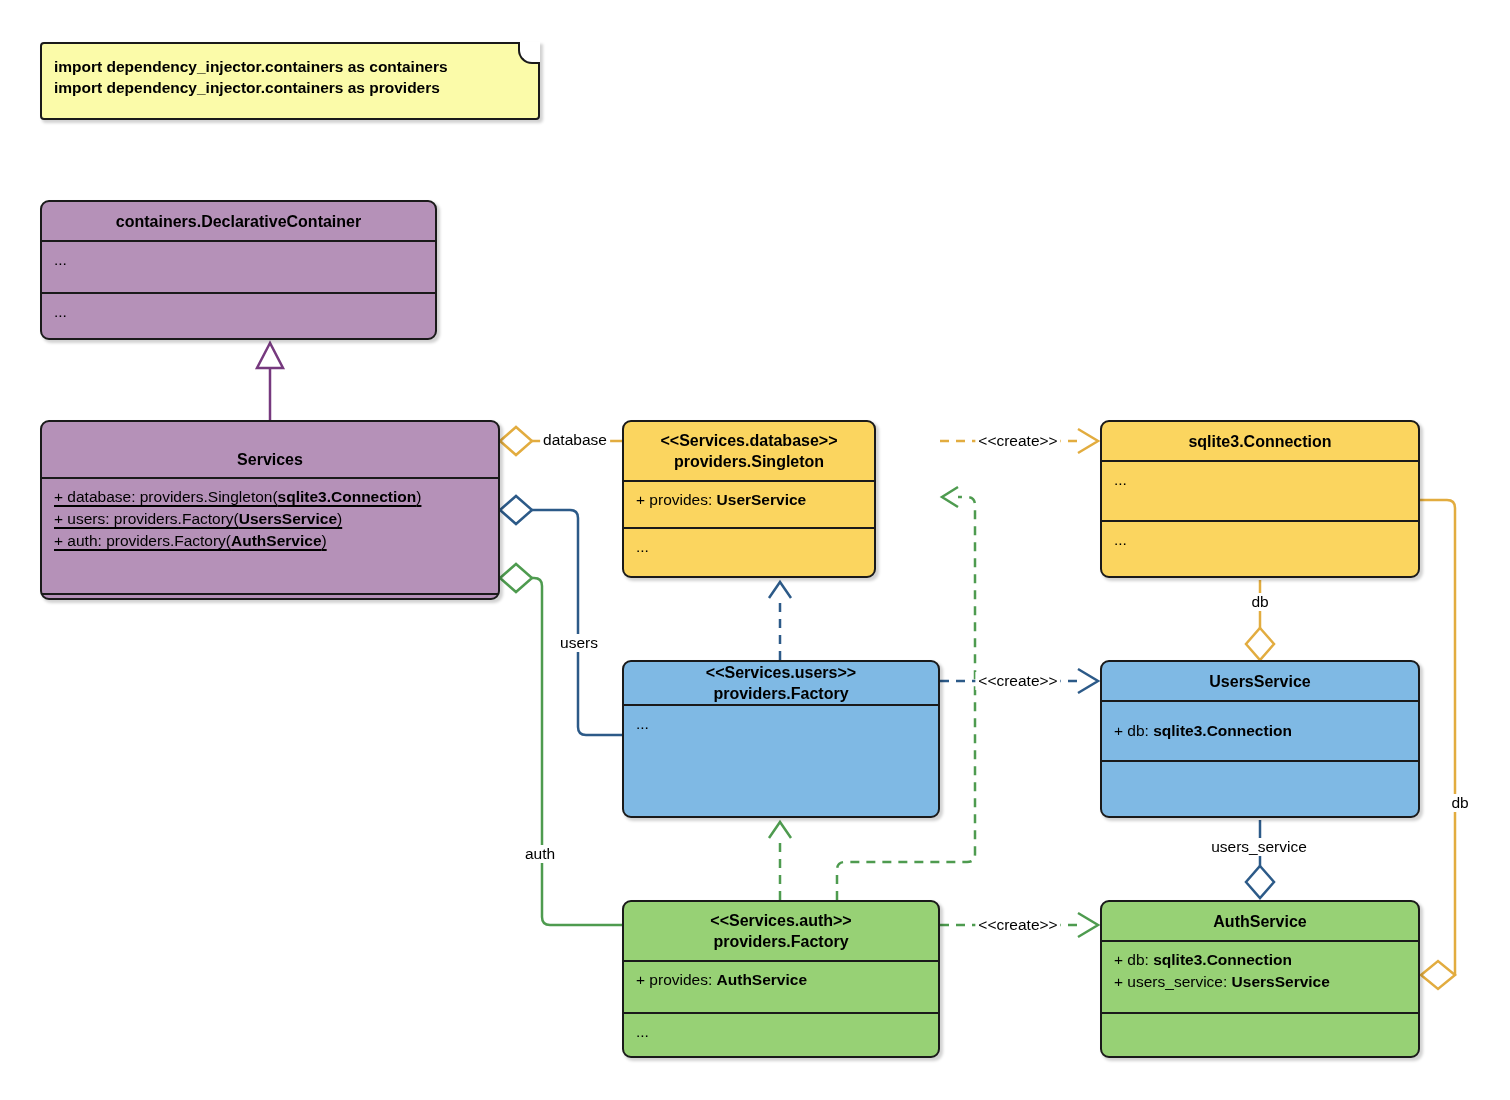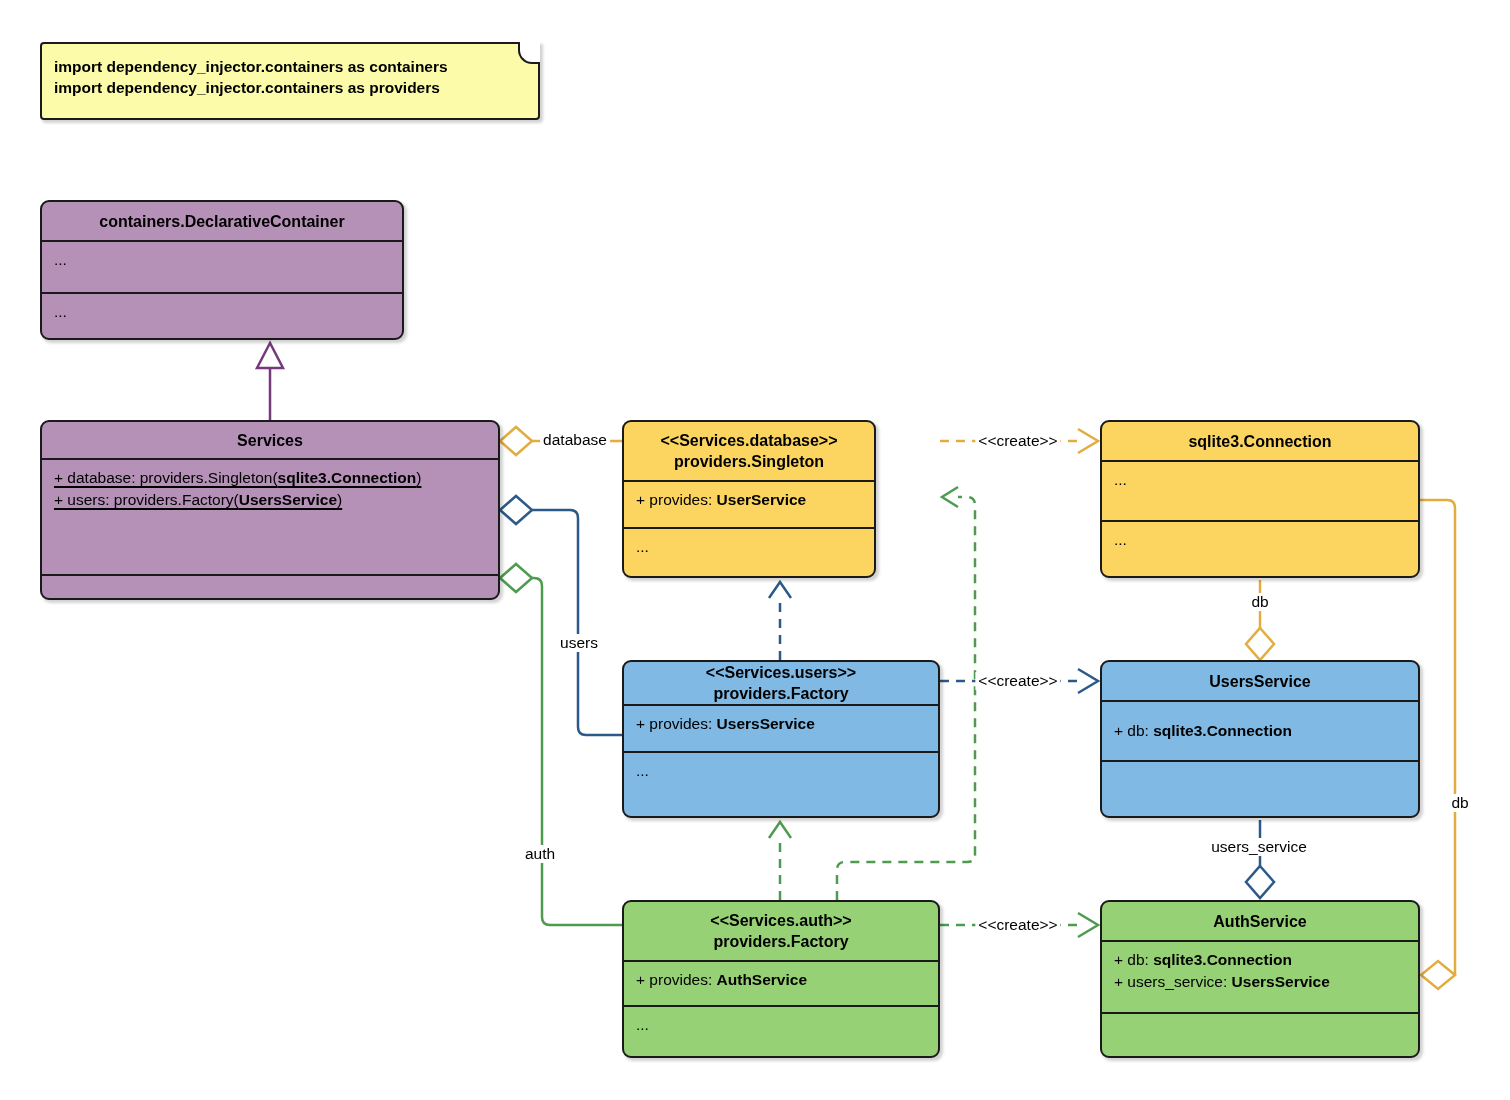--- a/index.html
+++ b/index.html
@@ -121,31 +121,32 @@
       <polygon class="dia-gold" points="1455,975 1438,961 1421,975 1438,989"></polygon>
     </g>
   </svg>
 
   <div class="note">
     <div class="fold"></div>
     <div>import dependency_injector.containers as containers</div>
     <div>import dependency_injector.containers as providers</div>
   </div>
 
-  <div class="uml fill-p" style="left:40px;top:200px;width:364px;height:140px;">
+  <div class="uml fill-p" style="left:40px;top:200px;width:397px;height:140px;">
     <div class="cmp ttl" style="height:38px;">containers.DeclarativeContainer</div>
     <div class="cmp attrs" style="height:52px;">...</div>
     <div class="cmp attrs" style="flex:1;">...</div>
   </div>
 
   <div class="uml fill-p" style="left:40px;top:420px;width:460px;height:180px;">
-    <div class="cmp ttl" style="height:36px;">Services</div>
+    <div class="cmp ttl" style="height:36px;margin-top:19px;">Services</div>
     <div class="cmp attrs" style="height:116px;">
       <div class="u"><span>+ database: providers.Singleton(</span><b>sqlite3.Connection</b><span>)</span></div>
       <div class="u"><span>+ users: providers.Factory(</span><b>UsersService</b><span>)</span></div>
+      <div class="u"><span>+ auth: providers.Factory(</span><b>AuthService</b><span>)</span></div>
     </div>
     <div class="cmp" style="flex:1;"></div>
   </div>
 
   <div class="uml fill-y" style="left:622px;top:420px;width:254px;height:158px;">
     <div class="cmp ttl" style="height:58px;">
       <div>&lt;&lt;Services.database&gt;&gt;</div>
       <div>providers.Singleton</div>
     </div>
     <div class="cmp attrs" style="height:47px;">
@@ -158,40 +159,37 @@
     <div class="cmp ttl" style="height:38px;">sqlite3.Connection</div>
     <div class="cmp attrs" style="height:60px;">...</div>
     <div class="cmp attrs" style="flex:1;">...</div>
   </div>
 
   <div class="uml fill-b" style="left:622px;top:660px;width:318px;height:158px;">
     <div class="cmp ttl" style="height:42px;">
       <div>&lt;&lt;Services.users&gt;&gt;</div>
       <div>providers.Factory</div>
     </div>
-    <div class="cmp attrs" style="height:47px;">
-      <div><span>+ provides: </span><b>UsersService</b></div>
-    </div>
     <div class="cmp attrs" style="flex:1;">...</div>
   </div>
 
   <div class="uml fill-b" style="left:1100px;top:660px;width:320px;height:158px;">
     <div class="cmp ttl" style="height:38px;">UsersService</div>
     <div class="cmp attrs" style="height:60px;display:flex;align-items:center;">
       <div><span>+ db: </span><b>sqlite3.Connection</b></div>
     </div>
     <div class="cmp" style="flex:1;"></div>
   </div>
 
   <div class="uml fill-g" style="left:622px;top:900px;width:318px;height:158px;">
     <div class="cmp ttl" style="height:58px;">
       <div>&lt;&lt;Services.auth&gt;&gt;</div>
       <div>providers.Factory</div>
     </div>
-    <div class="cmp attrs" style="height:45px;">
+    <div class="cmp attrs" style="height:52px;">
       <div><span>+ provides: </span><b>AuthService</b></div>
     </div>
     <div class="cmp attrs" style="flex:1;">...</div>
   </div>
 
   <div class="uml fill-g" style="left:1100px;top:900px;width:320px;height:158px;">
     <div class="cmp ttl" style="height:38px;">AuthService</div>
     <div class="cmp attrs" style="height:72px;">
       <div><span>+ db: </span><b>sqlite3.Connection</b></div>
       <div><span>+ users_service: </span><b>UsersService</b></div>

